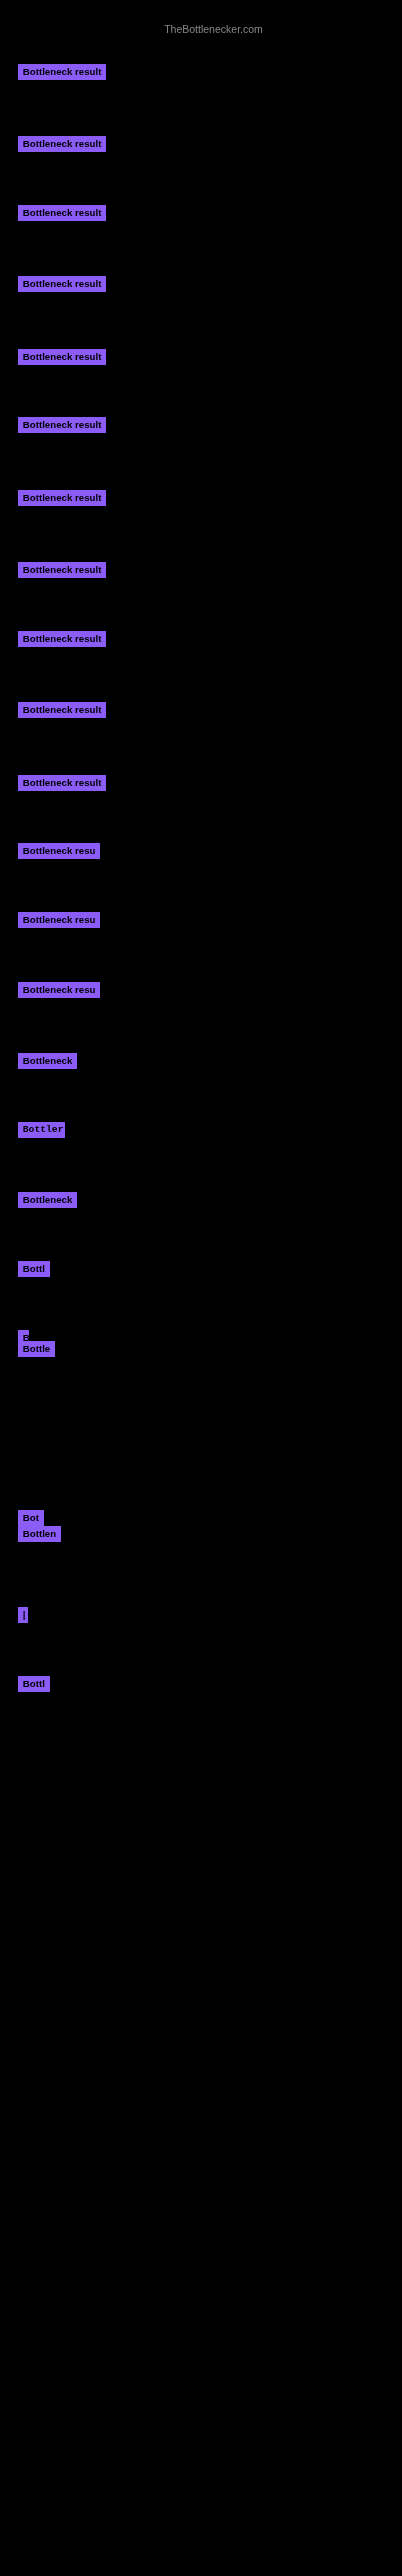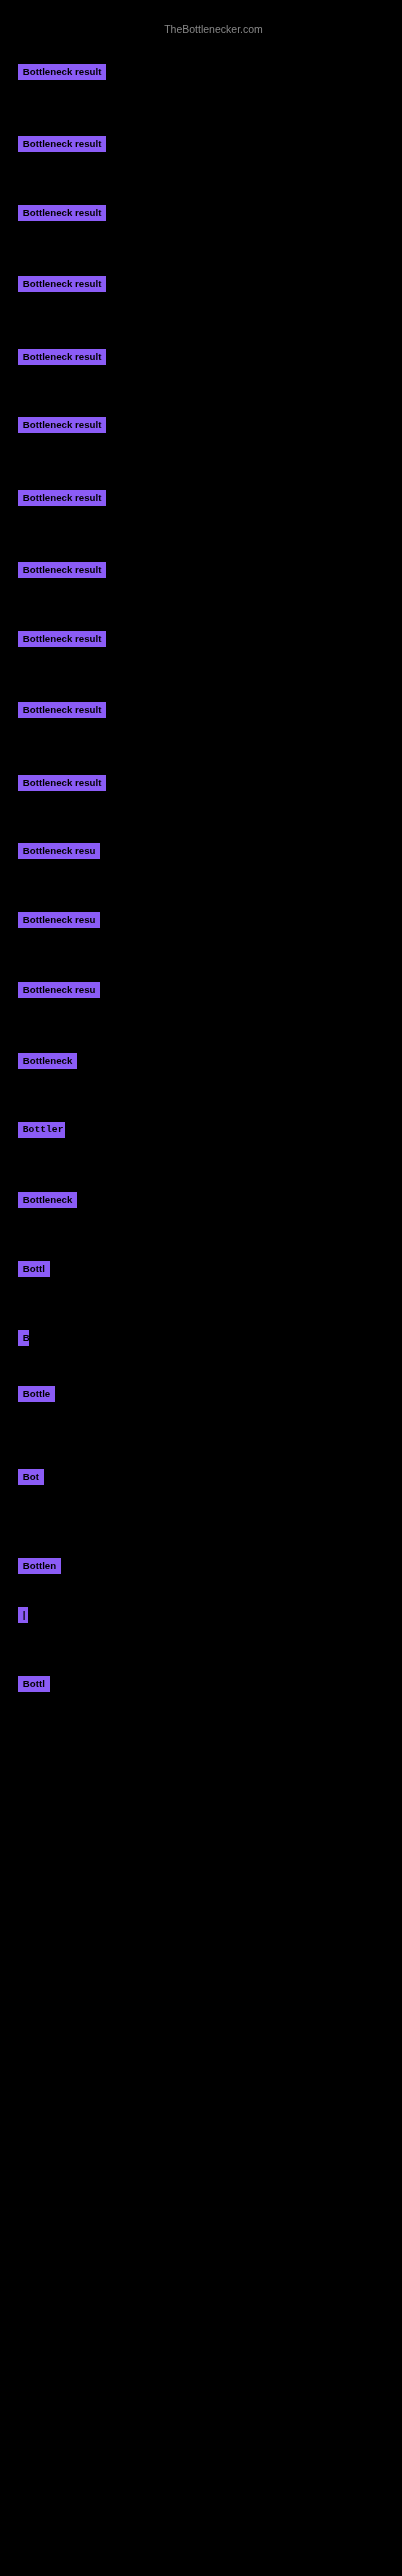--- a/index.html
+++ b/index.html
@@ -58,19 +58,19 @@
     <div class="bottleneck-label" style="top: 684px; max-width: 122px;">Bottleneck result</div>
     <div class="bottleneck-label" style="top: 757px; max-width: 119px;">Bottleneck result</div>
     <div class="bottleneck-label" style="top: 825px; max-width: 105px;">Bottleneck resu</div>
     <div class="bottleneck-label" style="top: 894px; max-width: 103px;">Bottleneck resu</div>
     <div class="bottleneck-label" style="top: 964px; max-width: 101px;">Bottleneck resu</div>
     <div class="bottleneck-label" style="top: 1035px; max-width: 72px;">Bottleneck</div>
     <div class="bottleneck-label" style="top: 1104px; max-width: 47px; font-family: Liberation Mono, monospace;">Bottler</div>
     <div class="bottleneck-label" style="top: 1174px; max-width: 71px;">Bottleneck</div>
     <div class="bottleneck-label" style="top: 1243px; max-width: 37px;">Bottl</div>
     <div class="bottleneck-label" style="top: 1312px; max-width: 11.3px;">B</div>
-    <div class="bottleneck-label" style="top: 1368px; max-width: 43px;">Bottle</div>
-    <div class="bottleneck-label" style="top: 1451px; max-width: 26px;">Bot</div>
-    <div class="bottleneck-label" style="top: 1540px; max-width: 52px; text-align: center;">Bottlen</div>
+    <div class="bottleneck-label" style="top: 1323px; max-width: 43px;">Bottle</div>
+    <div class="bottleneck-label" style="top: 1492px; max-width: 26px;">Bot</div>
+    <div class="bottleneck-label" style="top: 1508px; max-width: 52px; text-align: center;">Bottlen</div>
     <div class="bottleneck-label" style="top: 1589px; max-width: 6.4px;">|</div>
     <div class="bottleneck-label" style="top: 1658px; max-width: 35px;">Bottl</div>
   </div>
 
 
 </body></html>

